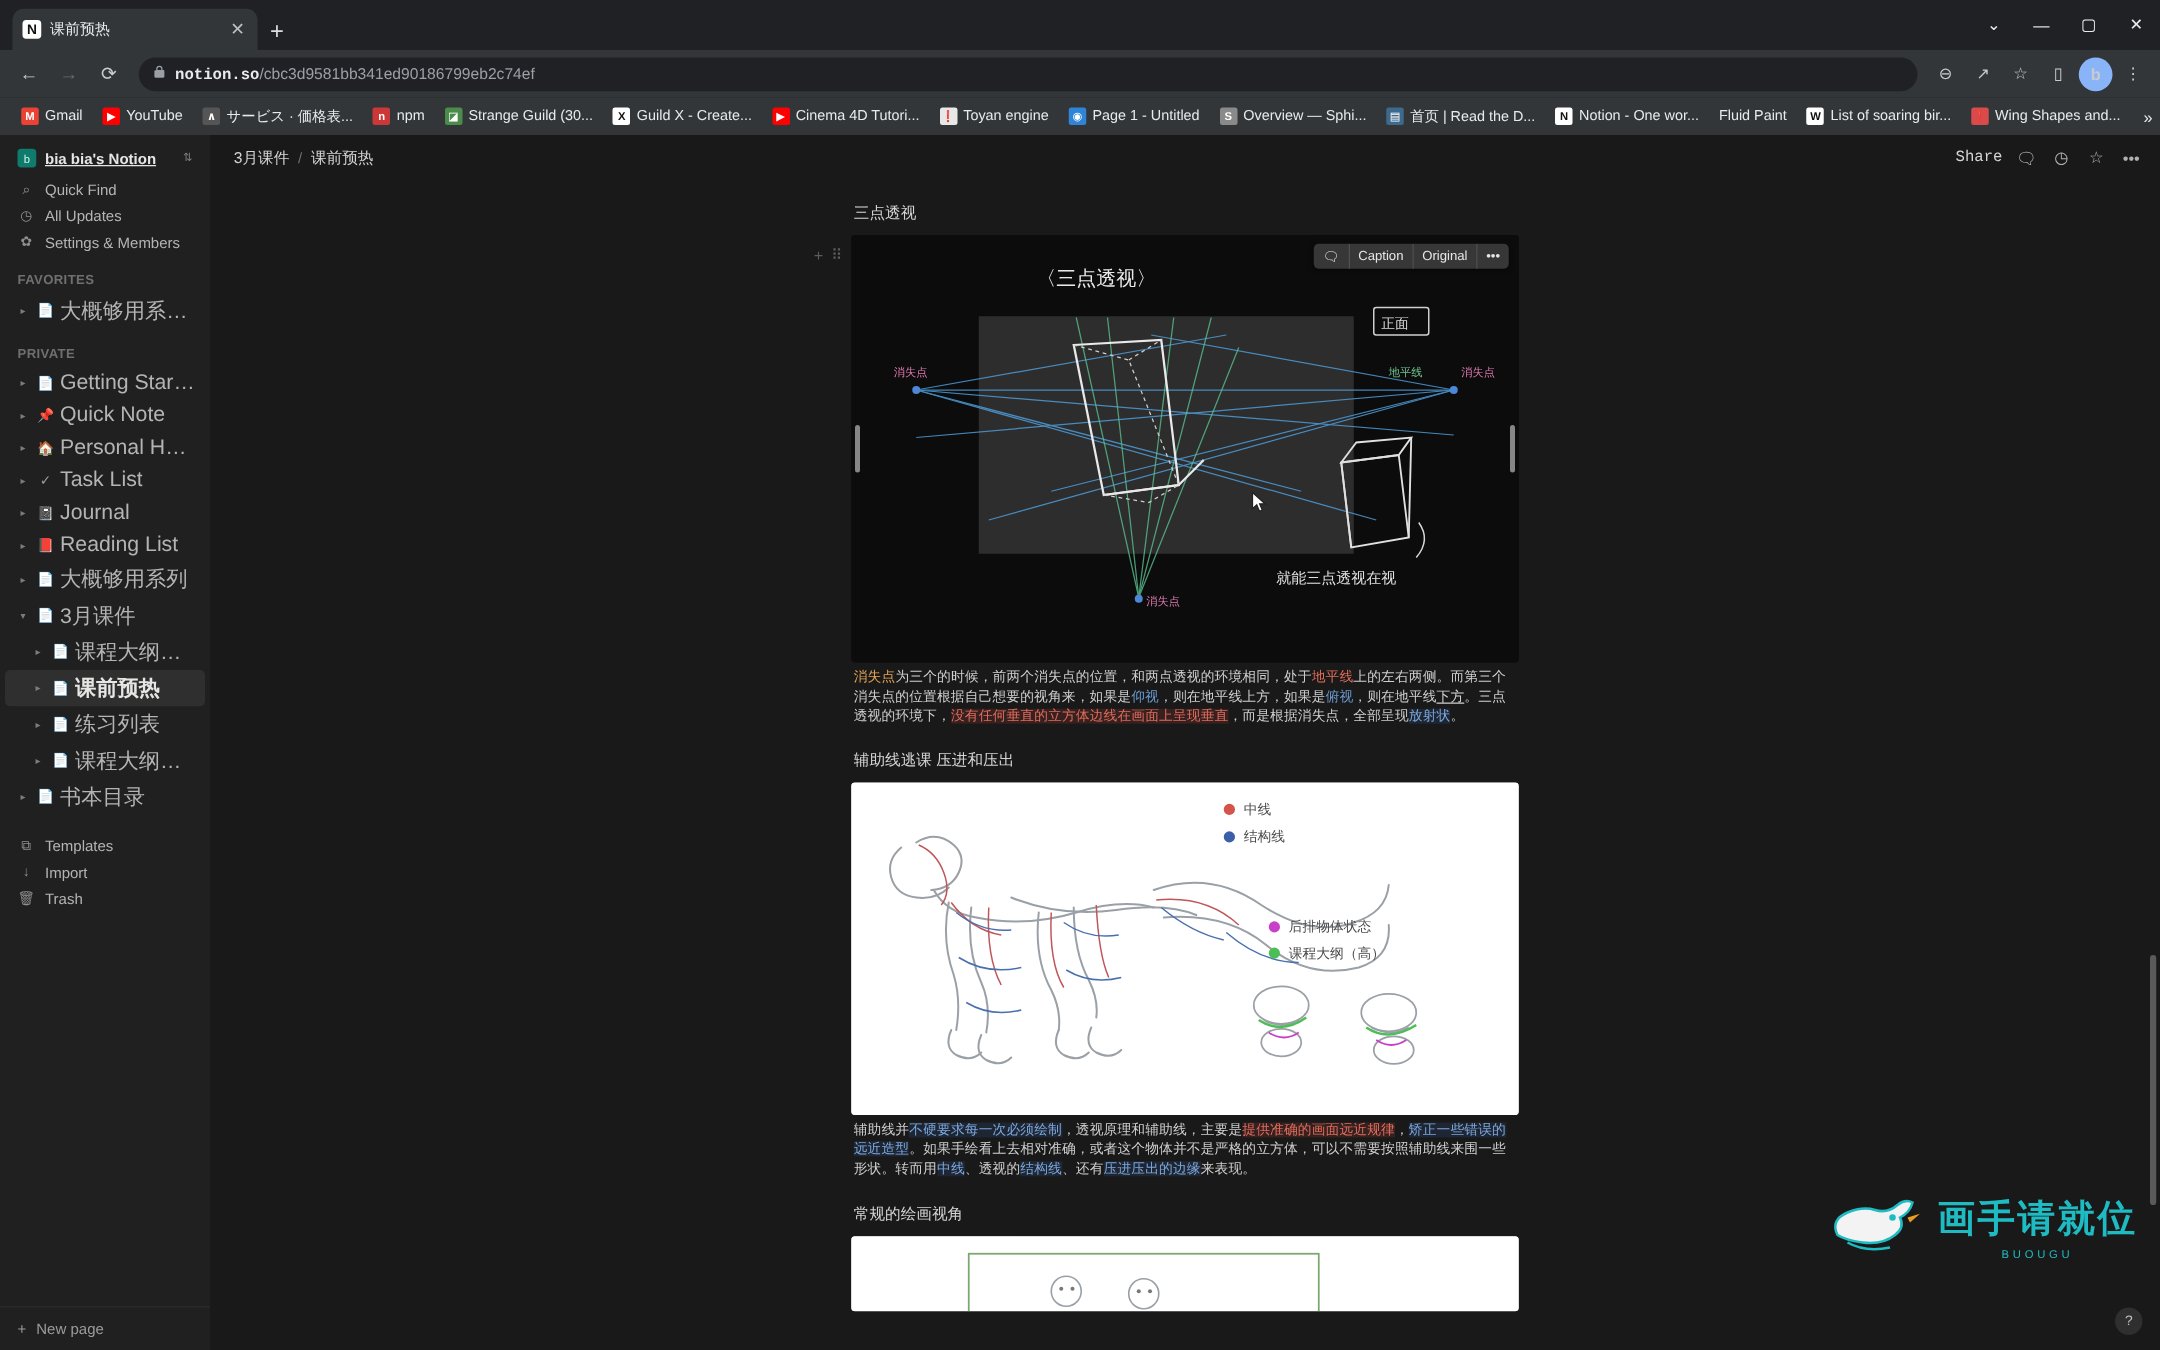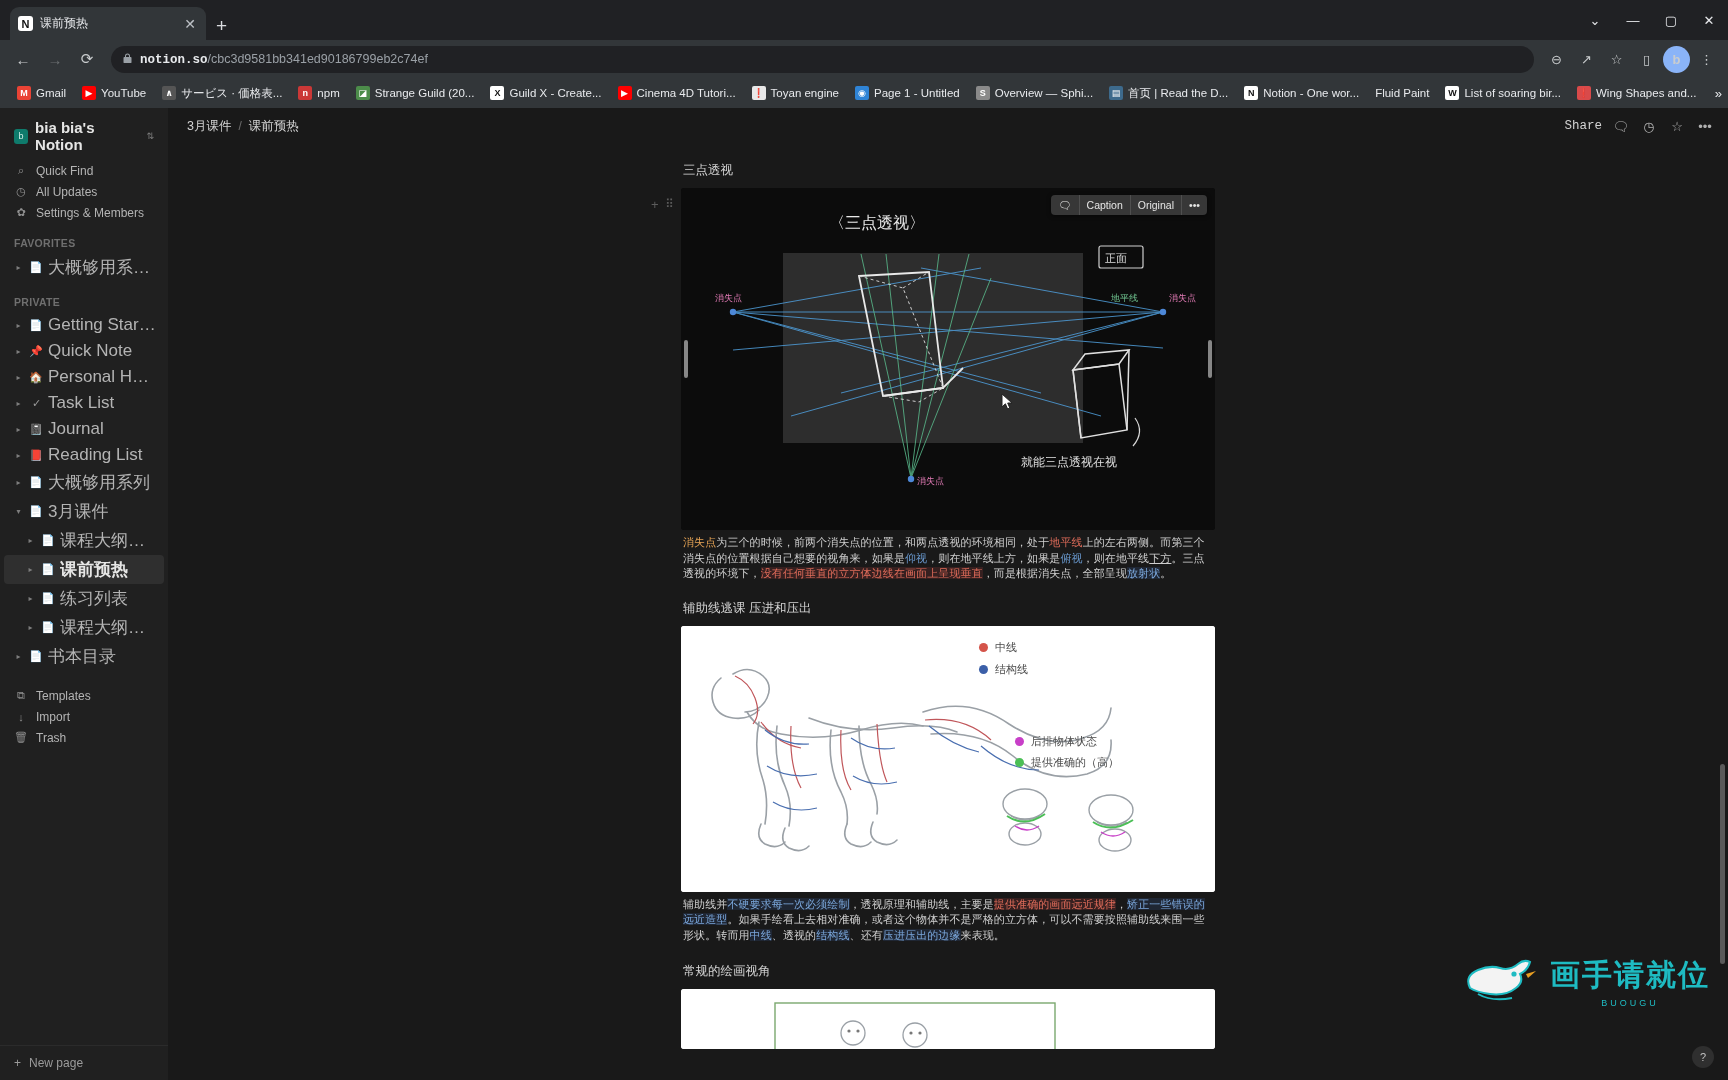--- a/index.html
+++ b/index.html
@@ -80,21 +80,21 @@
     padding-top: 4px; font-size: 11.5px; color: #9b9b9b;
   }
   .ws {
     display: flex; align-items: center; gap: 7px; padding: 7px 10px; margin: 0 4px;
     border-radius: 4px; cursor: pointer;
   }
   .ws-ico {
     width: 15px; height: 15px; border-radius: 3px; background: #0f7b6c;
     display: flex; align-items: center; justify-content: center; font-size: 9px; color: #d4f0ea;
   }
-  .ws-name { color: #e6e6e5; font-weight: 700; font-size: 15px; }
+  .ws-name { color: #e6e6e5; font-weight: 700; font-size: 12px; text-decoration: underline; }
   .ws-chev { font-size: 9px; color: #7d7d7d; margin-left: auto; }
 
   .srow {
     display: flex; align-items: center; gap: 8px; padding: 3.5px 10px; margin: 0 4px;
     border-radius: 4px; cursor: pointer; color: #9b9b9b;
   }
   .srow .ico { width: 14px; text-align: center; font-size: 11px; color: #8f8f8f; flex: 0 0 14px; }
   .srow .lbl { font-size: 12px; color: #b4b4b4; white-space: nowrap; overflow: hidden; text-overflow: ellipsis; }
 
   .sect { font-size: 10.5px; font-weight: 700; color: #6f6f6f; padding: 14px 14px 4px; letter-spacing: .3px; }
@@ -241,21 +241,21 @@
       <div class="bm">
         <span class="bm-ico" style="background: rgb(85, 85, 85); color: rgb(255, 255, 255);">∧</span>
         <span class="bm-label">サービス · 価格表...</span>
       </div>
       <div class="bm">
         <span class="bm-ico" style="background: rgb(203, 56, 55); color: rgb(255, 255, 255);">n</span>
         <span class="bm-label">npm</span>
       </div>
       <div class="bm">
         <span class="bm-ico" style="background: rgb(76, 140, 74); color: rgb(255, 255, 255);">◪</span>
-        <span class="bm-label">Strange Guild (20...</span>
+        <span class="bm-label">Strange Guild (30...</span>
       </div>
       <div class="bm">
         <span class="bm-ico" style="background: rgb(255, 255, 255); color: rgb(17, 17, 17);">X</span>
         <span class="bm-label">Guild X - Create...</span>
       </div>
       <div class="bm">
         <span class="bm-ico" style="background: rgb(255, 0, 0); color: rgb(255, 255, 255);">▶</span>
         <span class="bm-label">Cinema 4D Tutori...</span>
       </div>
       <div class="bm">
@@ -579,21 +579,21 @@
                     <span style="font-size: 11px; color: rgb(74, 74, 74); font-family: &quot;DejaVu Sans&quot;, sans-serif;">结构线</span>
                   </div>
                 </div>
               <div id="legend2" style="position:absolute;left:334px;top:108px;display:flex;flex-direction:column;gap:6px">
                   <div style="display: flex; align-items: center; gap: 7px;">
                     <span style="width: 9px; height: 9px; border-radius: 50%; display: inline-block; background: rgb(200, 63, 200);"></span>
                     <span style="font-size: 11px; color: rgb(74, 74, 74); font-family: &quot;DejaVu Sans&quot;, sans-serif;">后排物体状态</span>
                   </div>
                   <div style="display: flex; align-items: center; gap: 7px;">
                     <span style="width: 9px; height: 9px; border-radius: 50%; display: inline-block; background: rgb(75, 191, 86);"></span>
-                    <span style="font-size: 11px; color: rgb(74, 74, 74); font-family: &quot;DejaVu Sans&quot;, sans-serif;">提供准确的（高）</span>
+                    <span style="font-size: 11px; color: rgb(74, 74, 74); font-family: &quot;DejaVu Sans&quot;, sans-serif;">课程大纲（高）</span>
                   </div>
                 </div>
             </div>
             <div class="para" id="cap1"><span>辅助线并</span><span class="hl-bb">不硬要求每一次必须绘制</span><span>，透视原理和辅助线，主要是</span><span class="hl-rb">提供准确的</span><span class="hl-rb">画面远近规律</span><span>，</span><span class="hl-bb">矫正一些错误的远近造型</span><span>。如果手绘看上去相对准确，或者这个物体并不是严格的立方体，可以不需要按照辅助线来围一些形状。转而用</span><span class="hl-bb">中线</span><span>、透视的</span><span class="hl-bb">结构线</span><span>、还有</span><span class="hl-bb">压进压出的边缘</span><span>来表现。</span></div>
           </div>
 
           <div class="blockwrap" style="margin-top:14px">
             <div class="btitle">常规的绘画视角</div>
             <div class="imgblock light" style="height:60px">
               <svg width="534" height="60" viewBox="0 0 534 60" style="display:block">

